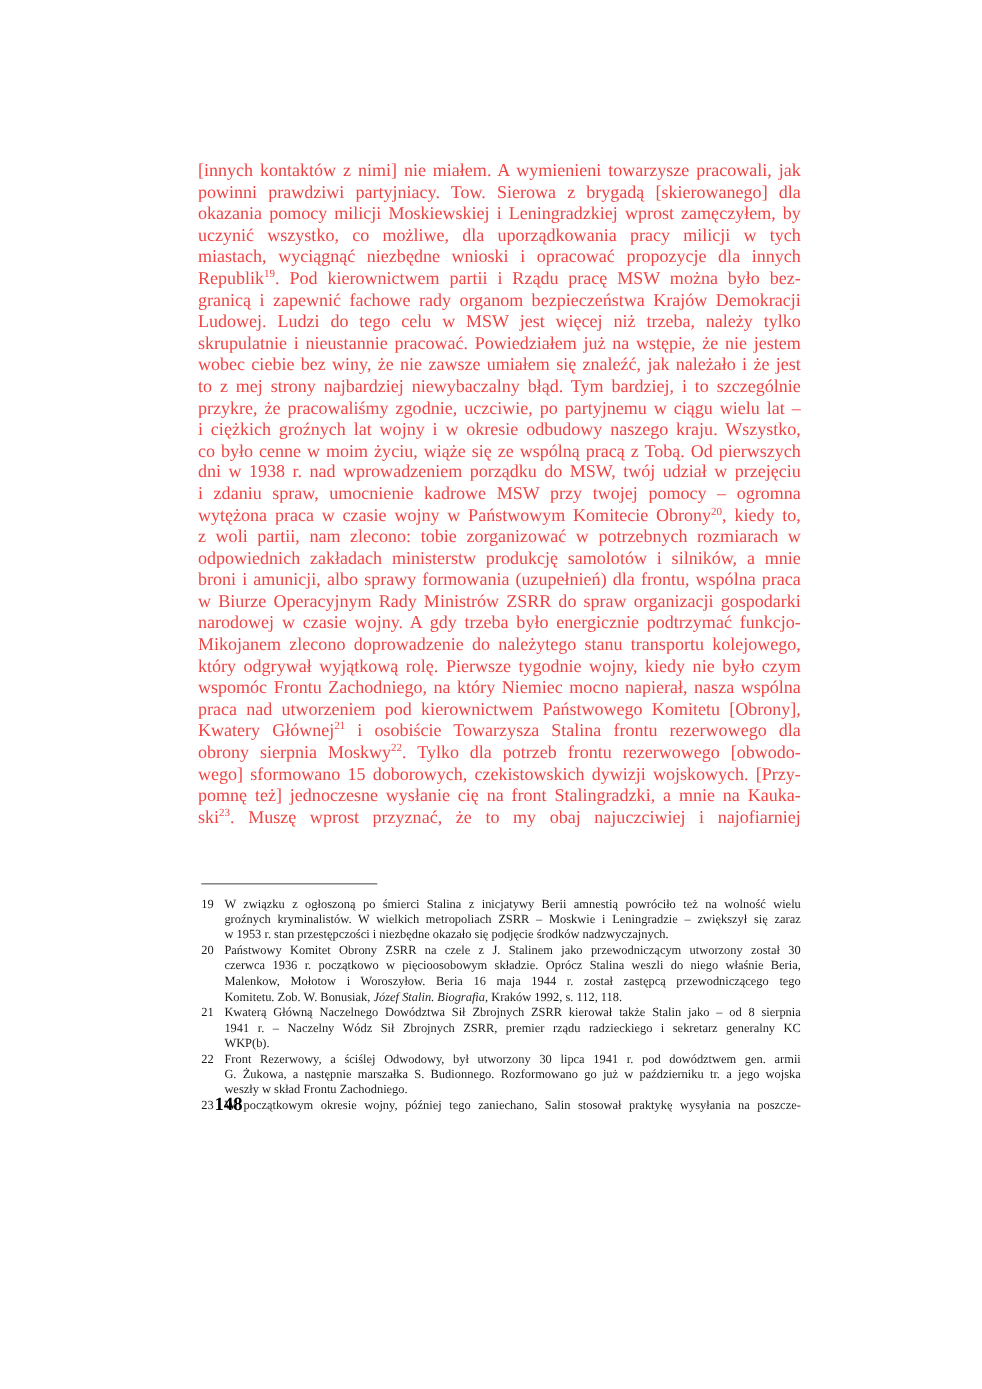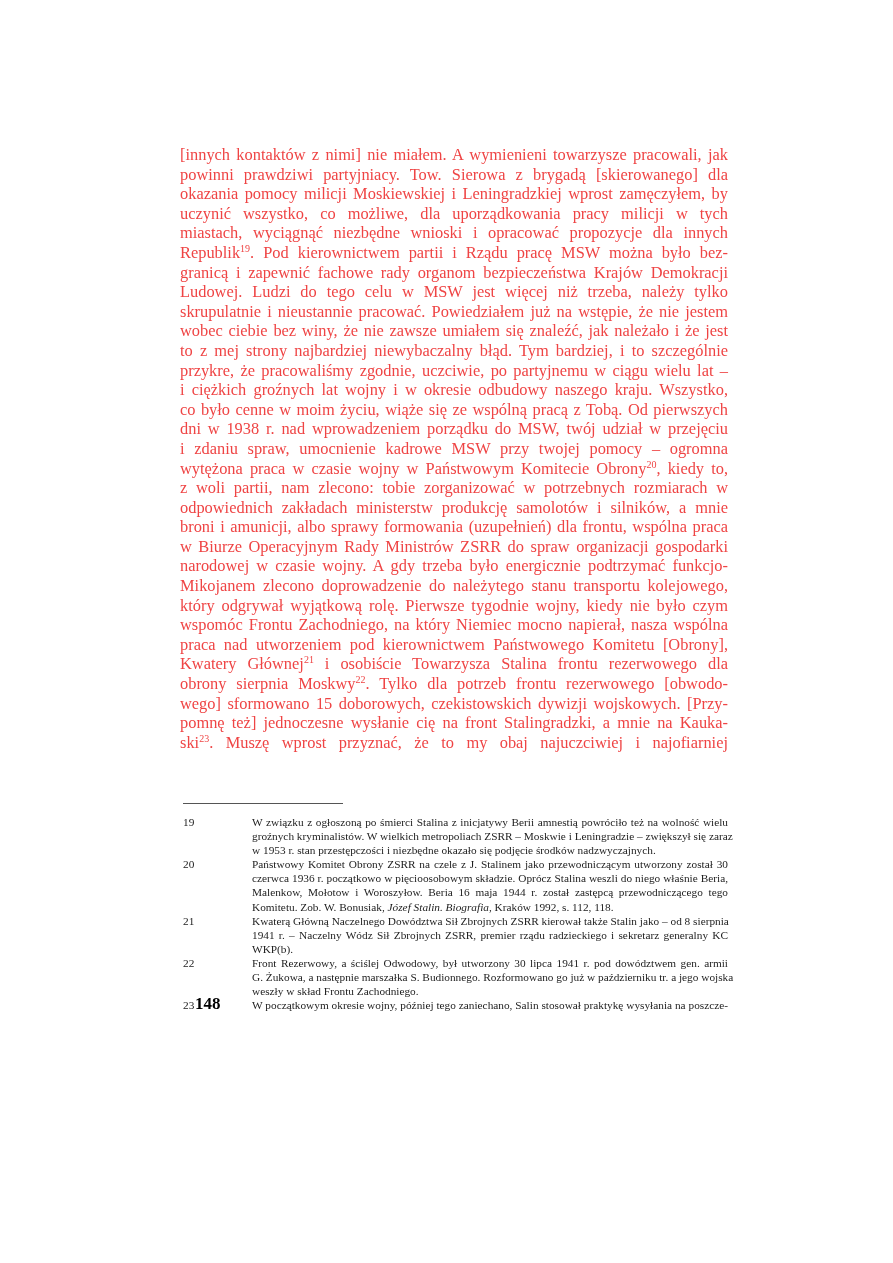--- a/index.html
+++ b/index.html
@@ -21,21 +21,21 @@
       position: absolute; left: 183px; top: 803px; width: 160px; height: 1px; background: #555;
     }
     .footnotes {
       position: absolute; left: 183px; top: 815px; width: 545px;
       font-family: "Liberation Serif", "DejaVu Serif", serif;
       font-size: 11.3px; line-height: 14.1px; color: #1c1c1c;
     }
     .fn { position: relative; padding-left: 21px; }
     .fn .num { position: absolute; left: 0; top: 0; }
     .fn .fl {
-      display: block; white-space: nowrap; text-align: justify; text-align-last: justify; height: 14.1px; margin-left: 48px;
+      display: block; white-space: nowrap; text-align: justify; text-align-last: justify; height: 14.1px;
     }
     .fn .fl.end { text-align-last: left; }
     .page-number {
       position: absolute; left: 195px; top: 994px;
       font-family: "Liberation Serif", "DejaVu Serif", serif;
       font-size: 17px; font-weight: bold; color: #000000;
     }
     i { font-style: italic; }
   </style>
 </head>

